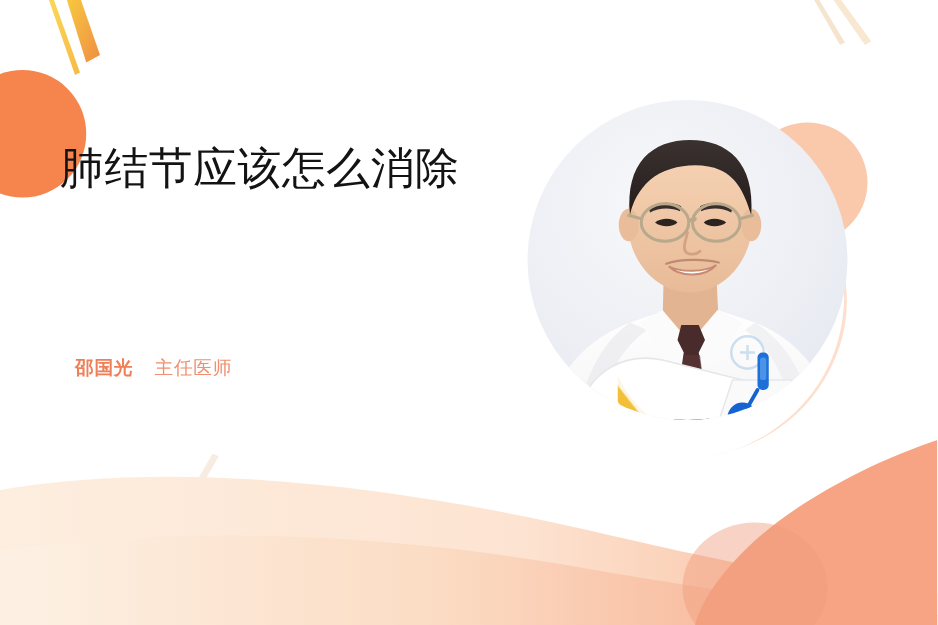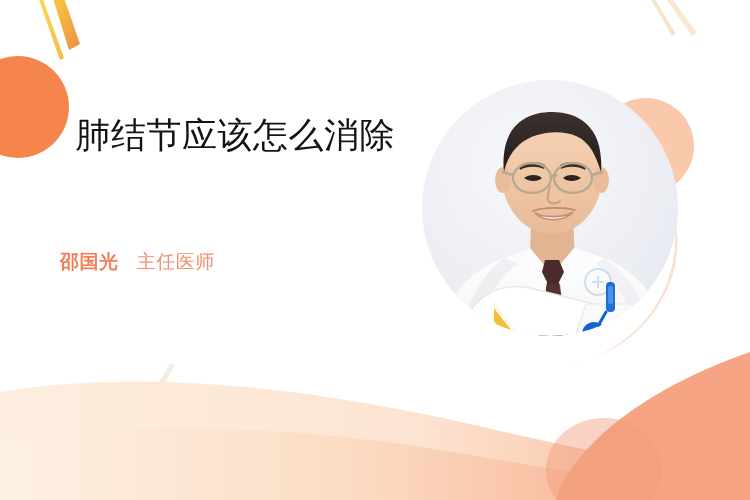--- a/index.html
+++ b/index.html
@@ -20,47 +20,47 @@
   .bg-layer {
     position: absolute;
     inset: 0;
     width: 750px;
     height: 500px;
   }
 
   
   .text-block {
     position: absolute;
-    left: 60px;
+    left: 48px;
     top: 112px;
     width: 360px;
     z-index: 6;
-    text-align: right;
   }
   .title {
     font-size: 35px;
     line-height: 1.32;
     font-weight: 400;
     color: #131313;
     letter-spacing: 0.5px;
     margin: 0;
     white-space: normal;
     max-width: 335px;
   }
   .credentials {
     position: absolute;
     left: 60px;
     top: 248px;
     z-index: 6;
   }
   .cred-row-1 {
-    font-size: 19px;
+    font-size: 15px;
     line-height: 1.5;
     white-space: nowrap;
     margin-bottom: 9px;
+    margin-top: 36px;
   }
   .doctor-name {
     font-weight: bold;
     color: #ee7f58;
     letter-spacing: 0.5px;
   }
   .doctor-title {
     font-weight: 400;
     color: #f09070;
     letter-spacing: 0.5px;

